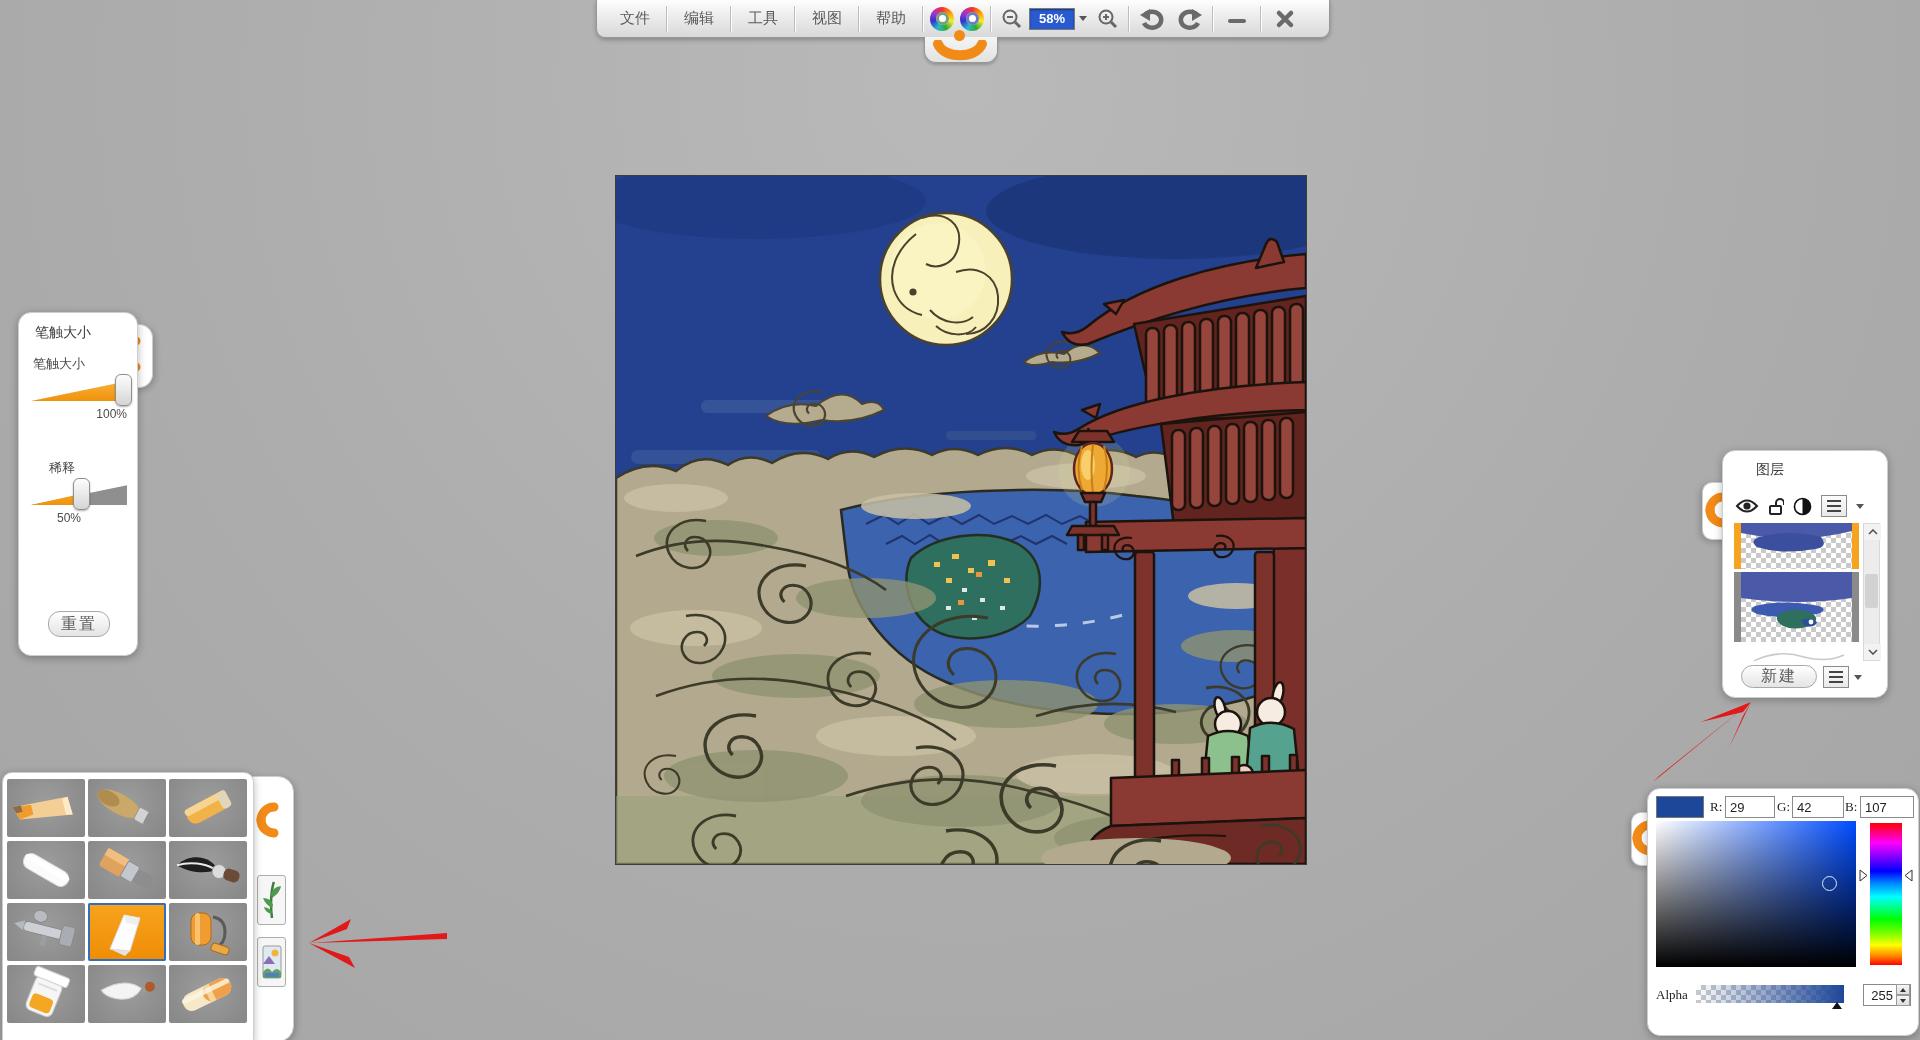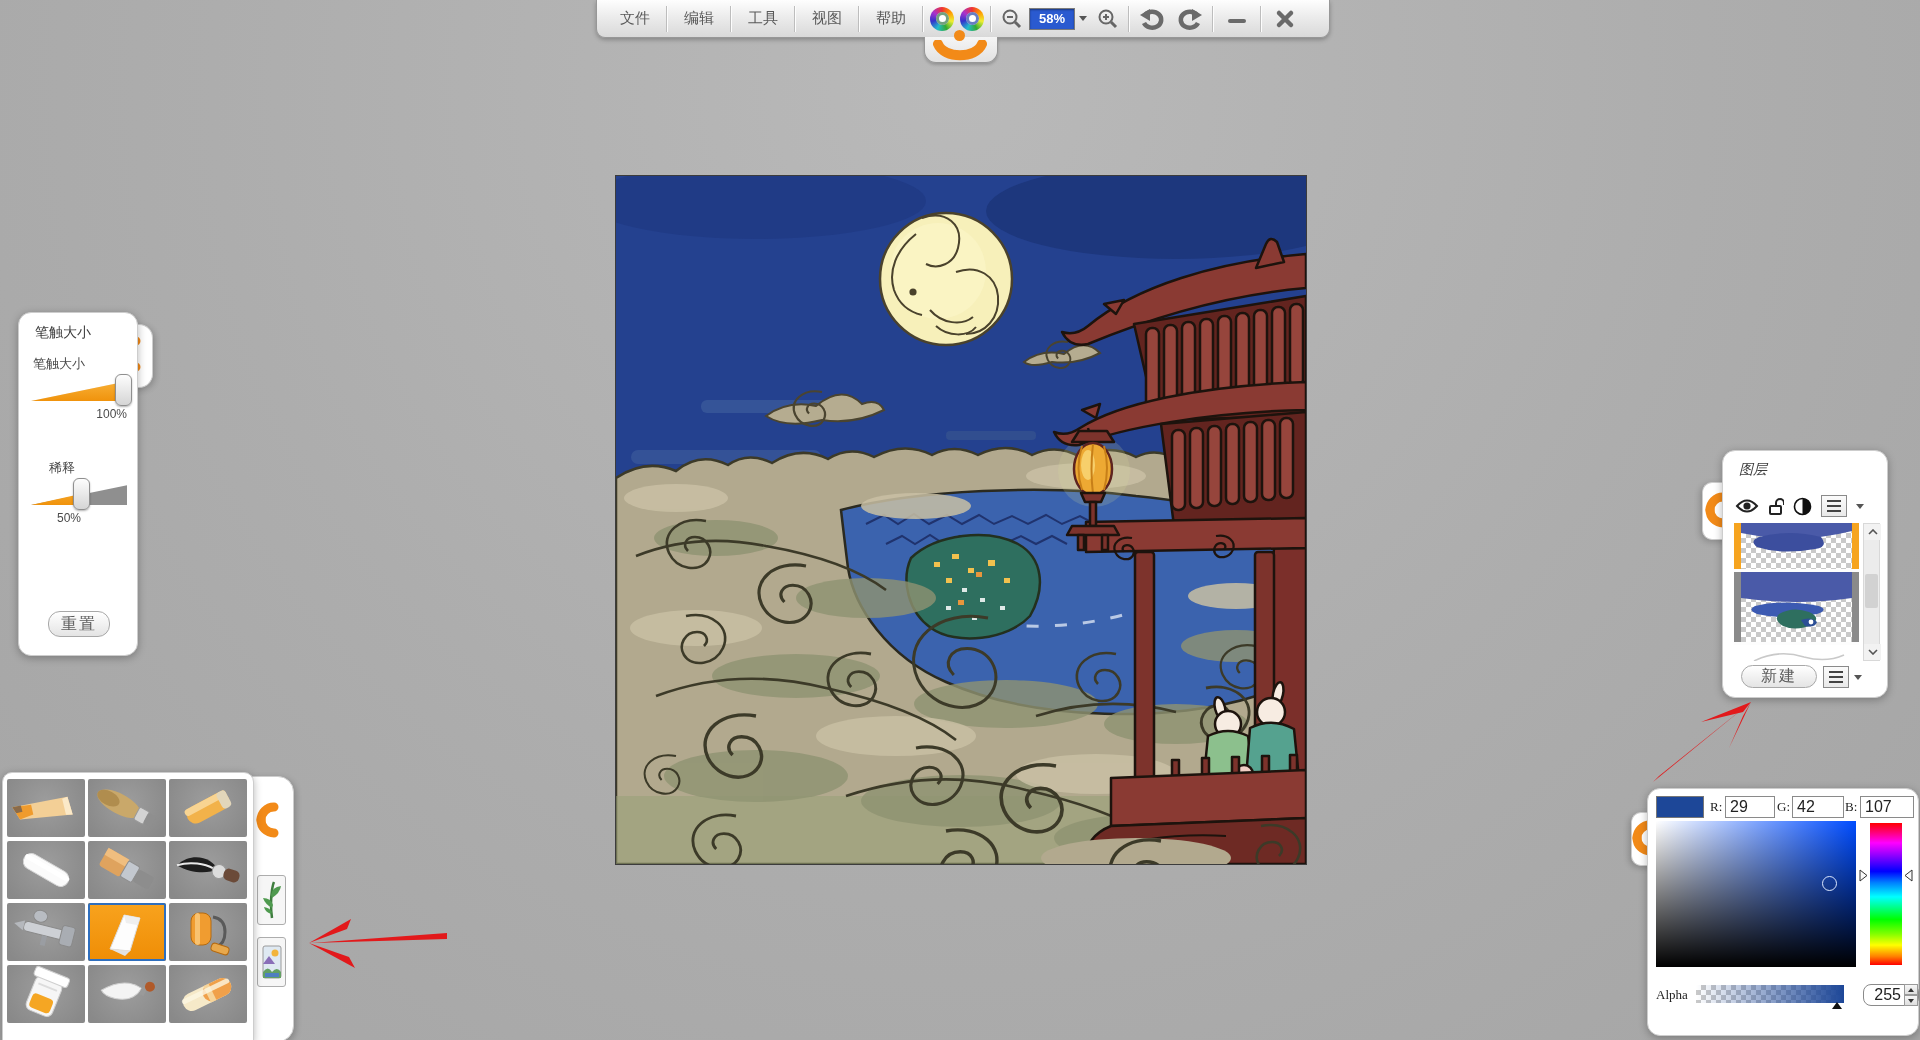--- a/index.html
+++ b/index.html
@@ -42,21 +42,21 @@
   
   .checker{background-color:#fff;
     background-image:linear-gradient(45deg,#c9c9c9 25%,transparent 25%,transparent 75%,#c9c9c9 75%),
                      linear-gradient(45deg,#c9c9c9 25%,transparent 25%,transparent 75%,#c9c9c9 75%);
     background-size:12px 12px;background-position:0 0,6px 6px;}
   .menu-box{width:24px;height:20px;border:1px solid #8a8a8a;background:linear-gradient(#fbfbfb,#e9e9e9);
             display:flex;flex-direction:column;justify-content:center;gap:3px;align-items:center;}
   .menu-box i{display:block;width:14px;height:2px;background:#444;}
   .sbarbtn{width:17px;height:16px;display:flex;align-items:center;justify-content:center;background:#f2f2f2;}
   
-  .cinput{border:1px solid #8a8a8a;background:#fff;font-size:16px;color:#222;display:flex;align-items:center;padding-left:4px;}
+  .cinput{border:1px solid #8a8a8a;background:#fff;font-size:13px;color:#222;display:flex;align-items:center;padding-left:4px;}
   .clabel{font-family:"Liberation Serif","DejaVu Serif",serif;font-size:13px;color:#222;}
   .spin{width:12px;height:9px;border:1px solid #9a9a9a;background:linear-gradient(#f6f6f6,#dedede);
         display:flex;align-items:center;justify-content:center;}
   .tri-up{width:0;height:0;border-left:3px solid transparent;border-right:3px solid transparent;border-bottom:4px solid #333;}
   .tri-dn{width:0;height:0;border-left:3px solid transparent;border-right:3px solid transparent;border-top:4px solid #333;}
 </style>
 </head>
 <body>
 
 <div class="abs toolbar">
@@ -481,21 +481,21 @@
     </div>
   </div>
 </div>
 
 <div class="abs" style="left:1702px;top:482px;width:28px;height:56px;background:#fff;border:1px solid #cdcdcd;border-right:none;border-radius:10px 0 0 10px;box-shadow:-2px 2px 6px rgba(0,0,0,.2);"></div>
 <svg class="abs" style="left:1703px;top:489px;" width="32" height="42" viewBox="0 0 32 36">
   <path d="M20,5 a12,12 0 1 0 0,26" fill="none" stroke="#f28a18" stroke-width="9" stroke-linecap="round"></path>
   <circle cx="7" cy="18" r="4.5" fill="#f28a18"></circle>
 </svg>
 <div class="abs panel" style="left:1722px;top:450px;width:164px;height:246px;">
-  <div class="abs ptitle" style="left:16px;top:10px;font-style:italic;">图层</div>
+  <div class="abs ptitle" style="left:33px;top:10px;">图层</div>
   <div class="abs" style="left:12px;top:44px;width:140px;height:22px;display:flex;align-items:center;gap:9px;">
     <svg width="24" height="16" viewBox="0 0 24 16">
       <path d="M2,8 Q12,-3 22,8 Q12,19 2,8 Z" fill="none" stroke="#222" stroke-width="2"></path>
       <circle cx="12" cy="8" r="3.6" fill="#222"></circle>
     </svg>
     <svg width="16" height="19" viewBox="0 0 16 19">
       <rect x="2" y="9" width="11" height="8" rx="1" fill="#fff" stroke="#222" stroke-width="2"></rect>
       <path d="M8,9 V6 a4,4 0 0 1 8,0 v2" fill="none" stroke="#222" stroke-width="2"></path>
     </svg>
     <svg width="19" height="19" viewBox="0 0 19 19">
@@ -587,21 +587,21 @@
     </svg>
   <svg class="abs" style="left:256px;top:80px;" width="9" height="13" viewBox="0 0 9 13">
       <polygon points="8,1 1,6.5 8,12" fill="#fafafa" stroke="#333" stroke-width="1"></polygon>
     </svg>
 
   <div class="abs clabel" style="left:8px;top:198px;">Alpha</div>
   <div class="abs checker" style="left:48px;top:196px;width:148px;height:18px;background-size:10px 10px;background-position:0 0,5px 5px;">
     <div style="position:absolute;inset:0;background:linear-gradient(to right,rgba(29,71,152,0),rgba(29,71,152,1));"></div>
     <div style="position:absolute;right:2px;bottom:-6px;width:0;height:0;border-left:5px solid transparent;border-right:5px solid transparent;border-bottom:7px solid #111;"></div>
   </div>
-  <div class="abs cinput" style="left:215px;top:195px;width:46px;height:20px;padding-left:8px;border-radius:8px;">
+  <div class="abs cinput" style="left:215px;top:195px;width:46px;height:20px;padding-left:0;">
     <span style="flex:1;text-align:right;padding-right:3px;">255</span>
     <span style="display:flex;flex-direction:column;">
       <span class="spin">
           <i class="tri-up"></i>
         </span>
       <span class="spin">
           <i class="tri-dn"></i>
         </span>
     </span>
   </div>

